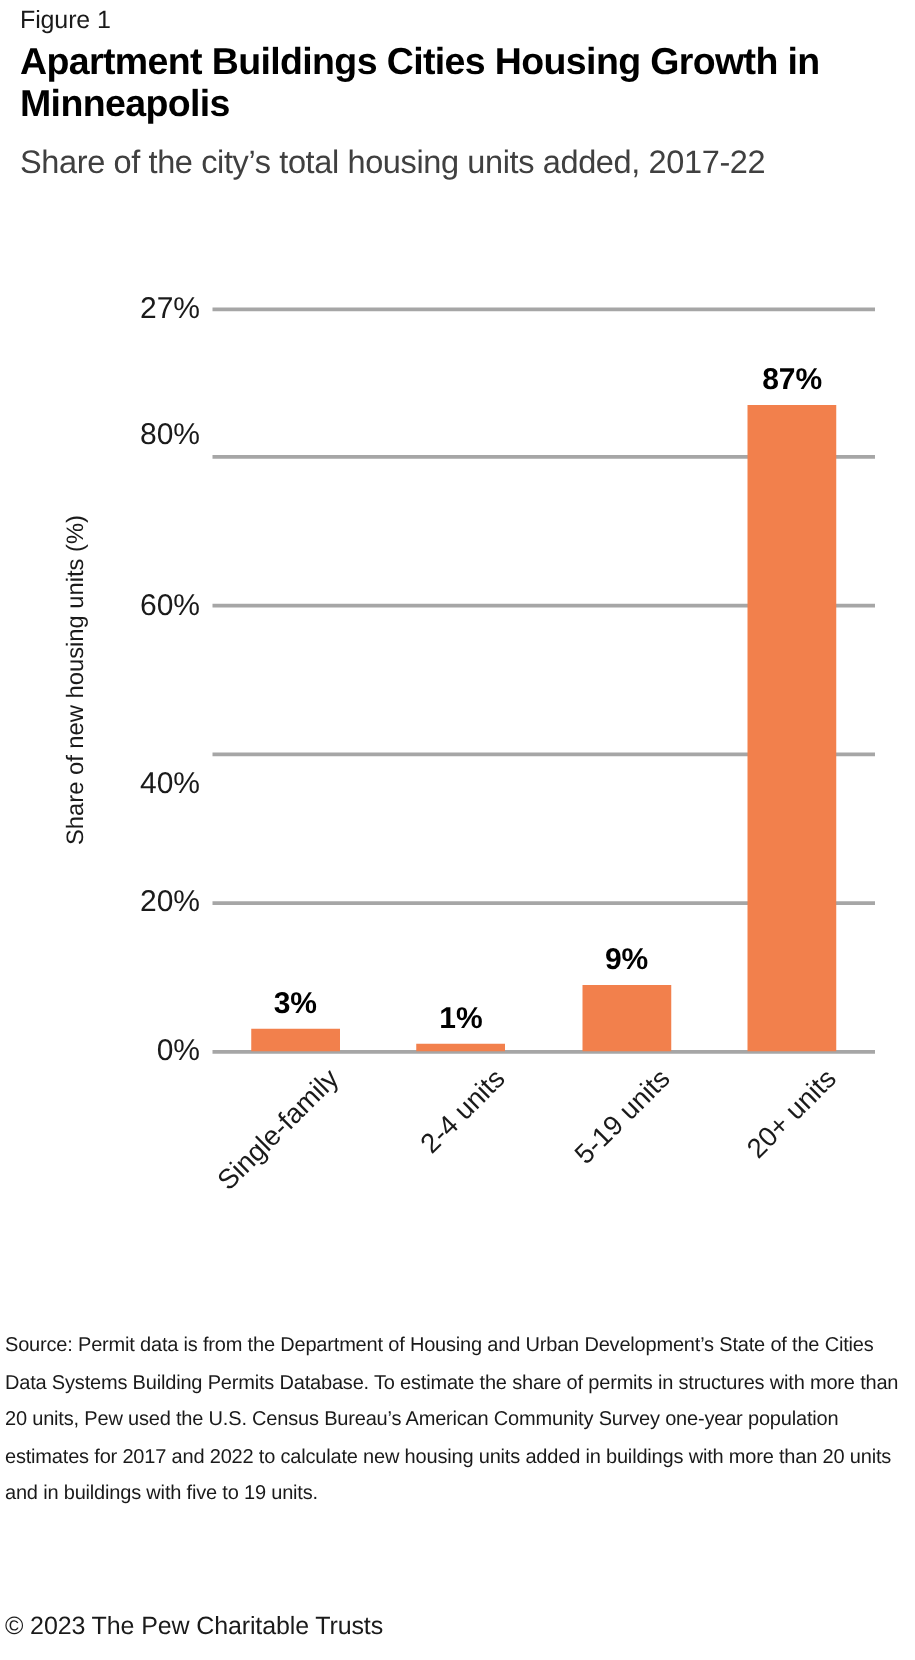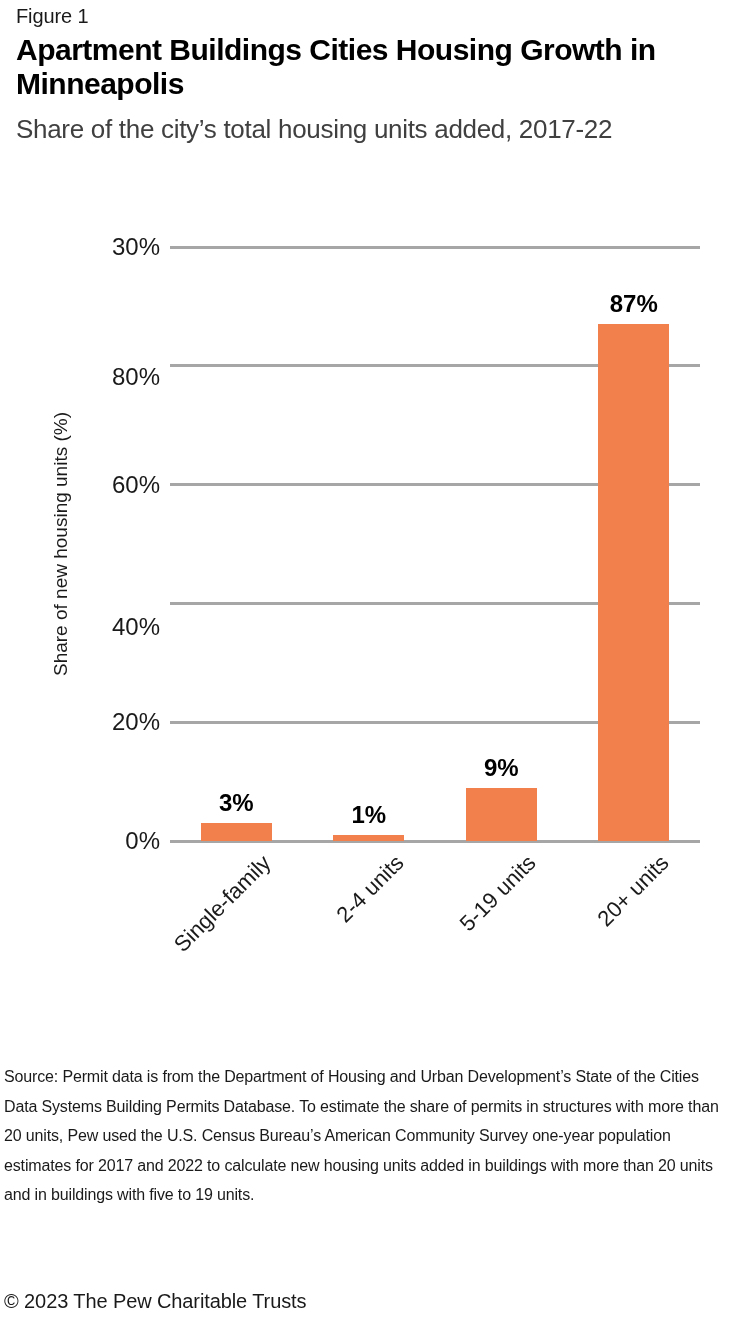--- a/index.html
+++ b/index.html
@@ -168,22 +168,22 @@
   <div id="chart-subtitle">Share of the city’s total housing units added, 2017-22</div>
 </div>
 
 <div id="yaxis-title">Share of new housing units (%)</div>
 
 <div id="ytick-wrap">
     <div class="ytick" style="top: 582px;">0%</div>
     <div class="ytick" style="top: 463.2px;">20%</div>
     <div class="ytick" style="top: 344.4px; margin-top: 24px;">40%</div>
     <div class="ytick" style="top: 225.6px;">60%</div>
-    <div class="ytick" style="top: 118px;">80%</div>
-    <div class="ytick" style="top: -12px;">30%</div>
+    <div class="ytick" style="top: 89px;">80%</div>
+    <div class="ytick" style="top: -12px;">27%</div>
   </div>
 
 <div id="plot">
     <div class="gridline baseline" style="top: 592.5px;"></div>
     <div class="gridline" style="top: 473.7px;"></div>
     <div class="gridline" style="top: 354.9px;"></div>
     <div class="gridline" style="top: 236.1px;"></div>
     <div class="gridline" style="top: 117.3px;"></div>
     <div class="gridline" style="top: -1.5px;"></div>
     <div class="bar" style="left: 30.75px; width: 71px; height: 17.82px; background: rgb(242, 128, 76);"></div>

